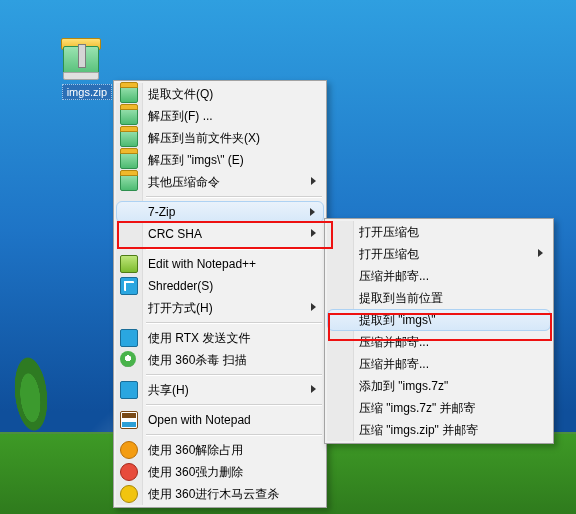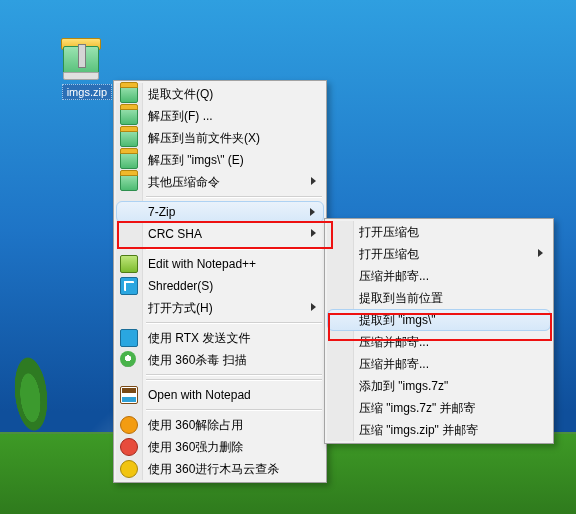--- a/index.html
+++ b/index.html
@@ -110,20 +110,23 @@
     <div class="sep"></div>
 
     <div class="mi"><span class="ic">
           <span class="sq rtx"></span>
         </span><span>使用 RTX 发送文件</span></div>
     <div class="mi"><span class="ic">
           <span class="sq safe"></span>
         </span><span>使用 360杀毒 扫描</span></div>
     <div class="sep"></div>
 
+    <div class="mi"><span class="ic">
+          <span class="sq share"></span>
+        </span><span>共享(H)</span><span class="arrow"></span></div>
     <div class="sep"></div>
 
     <div class="mi"><span class="ic">
           <span class="sq winrar"></span>
         </span><span>Open with Notepad</span></div>
     <div class="sep"></div>
 
     <div class="mi"><span class="ic">
           <span class="sq c360a"></span>
         </span><span>使用 360解除占用</span></div>

